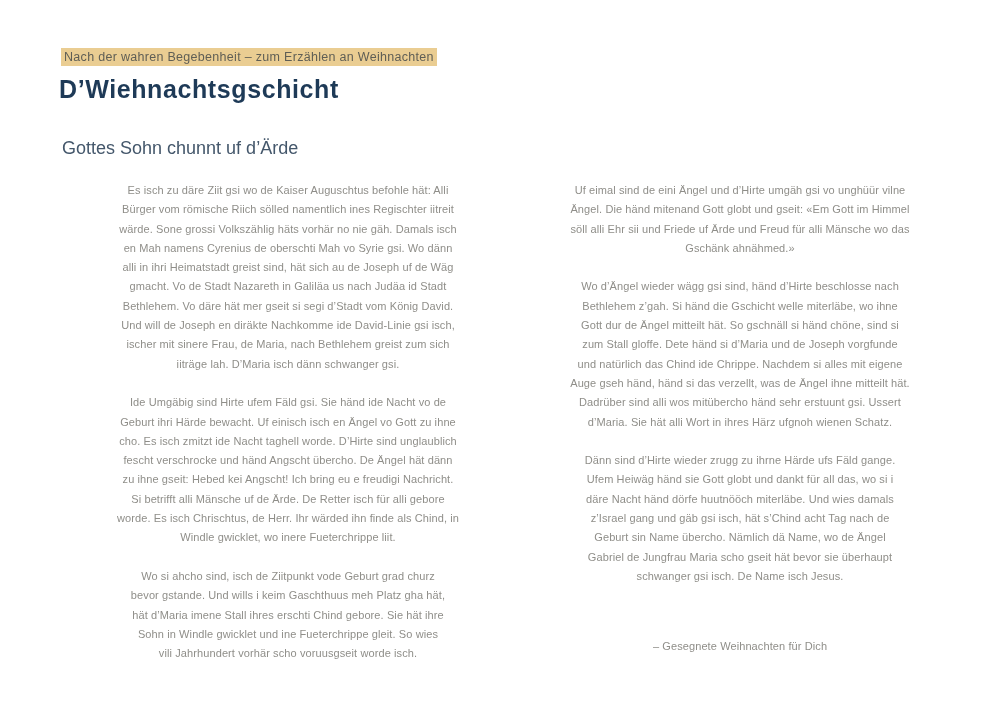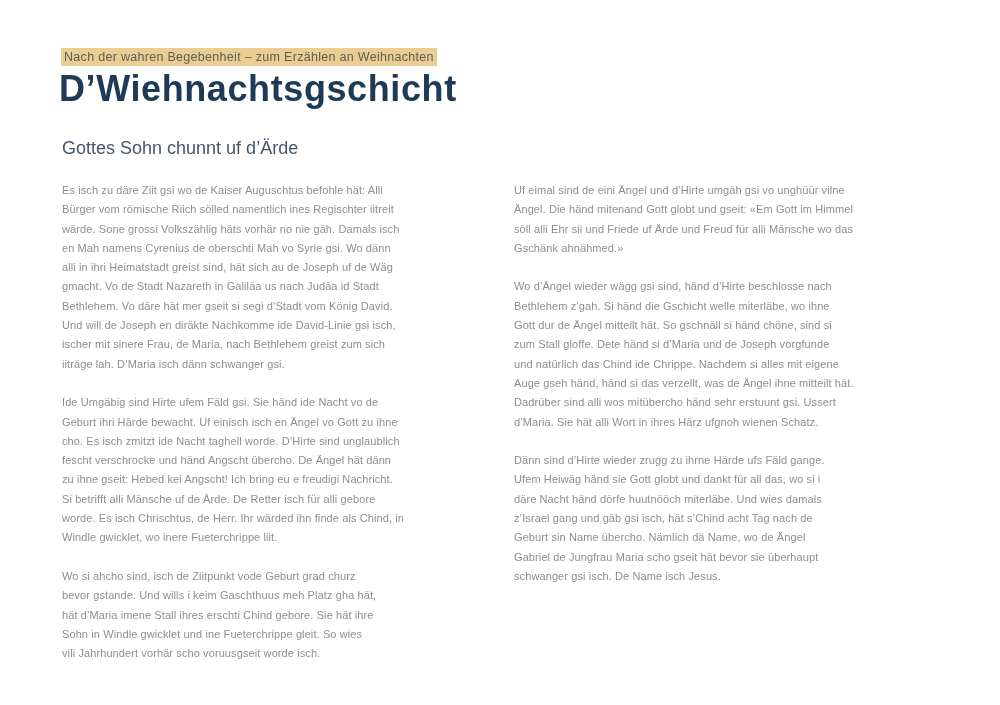--- a/index.html
+++ b/index.html
@@ -7,41 +7,42 @@
     padding: 0;
     background: #ffffff;
   }
   .page {
     position: relative;
     width: 1000px;
     height: 705px;
     background: var(--page-bg, #ffffff);
     font-family: "Liberation Sans", "DejaVu Sans", sans-serif;
     overflow: hidden;
+    text-align: center;
   }
   .kicker {
     position: absolute;
     left: 61px;
     top: 48px;
     display: inline-block;
     background: var(--kicker-bg, #eacd92);
     color: var(--kicker-text, #5f5e55);
     font-size: 12.5px;
     line-height: 18px;
     padding: 0 3px;
     letter-spacing: 0.3px;
     white-space: nowrap;
   }
   .title {
     position: absolute;
     left: 59px;
     top: 71px;
     margin: 0;
     color: var(--title, #1e3a57);
-    font-size: 36px;
+    font-size: 25px;
     line-height: 36px;
     font-weight: bold;
     letter-spacing: 0.6px;
     white-space: nowrap;
   }
   .subtitle {
     position: absolute;
     left: 62px;
     top: 138px;
     margin: 0;
@@ -125,15 +126,16 @@
 Auge gseh händ, händ si das verzellt, was de Ängel ihne mitteilt hät.
 Dadrüber sind alli wos mitübercho händ sehr erstuunt gsi. Ussert
 d’Maria. Sie hät alli Wort in ihres Härz ufgnoh wienen Schatz.</p>
     <p>Dänn sind d’Hirte wieder zrugg zu ihrne Härde ufs Fäld gange.
 Ufem Heiwäg händ sie Gott globt und dankt für all das, wo si i
 däre Nacht händ dörfe huutnööch miterläbe. Und wies damals
 z’Israel gang und gäb gsi isch, hät s’Chind acht Tag nach de
 Geburt sin Name übercho. Nämlich dä Name, wo de Ängel
 Gabriel de Jungfrau Maria scho gseit hät bevor sie überhaupt
 schwanger gsi isch. De Name isch Jesus.</p>
+    <p class="closing">– Gesegnete Weihnachten für Dich</p>
   </section>
 
 </div>
 
 </body></html>

